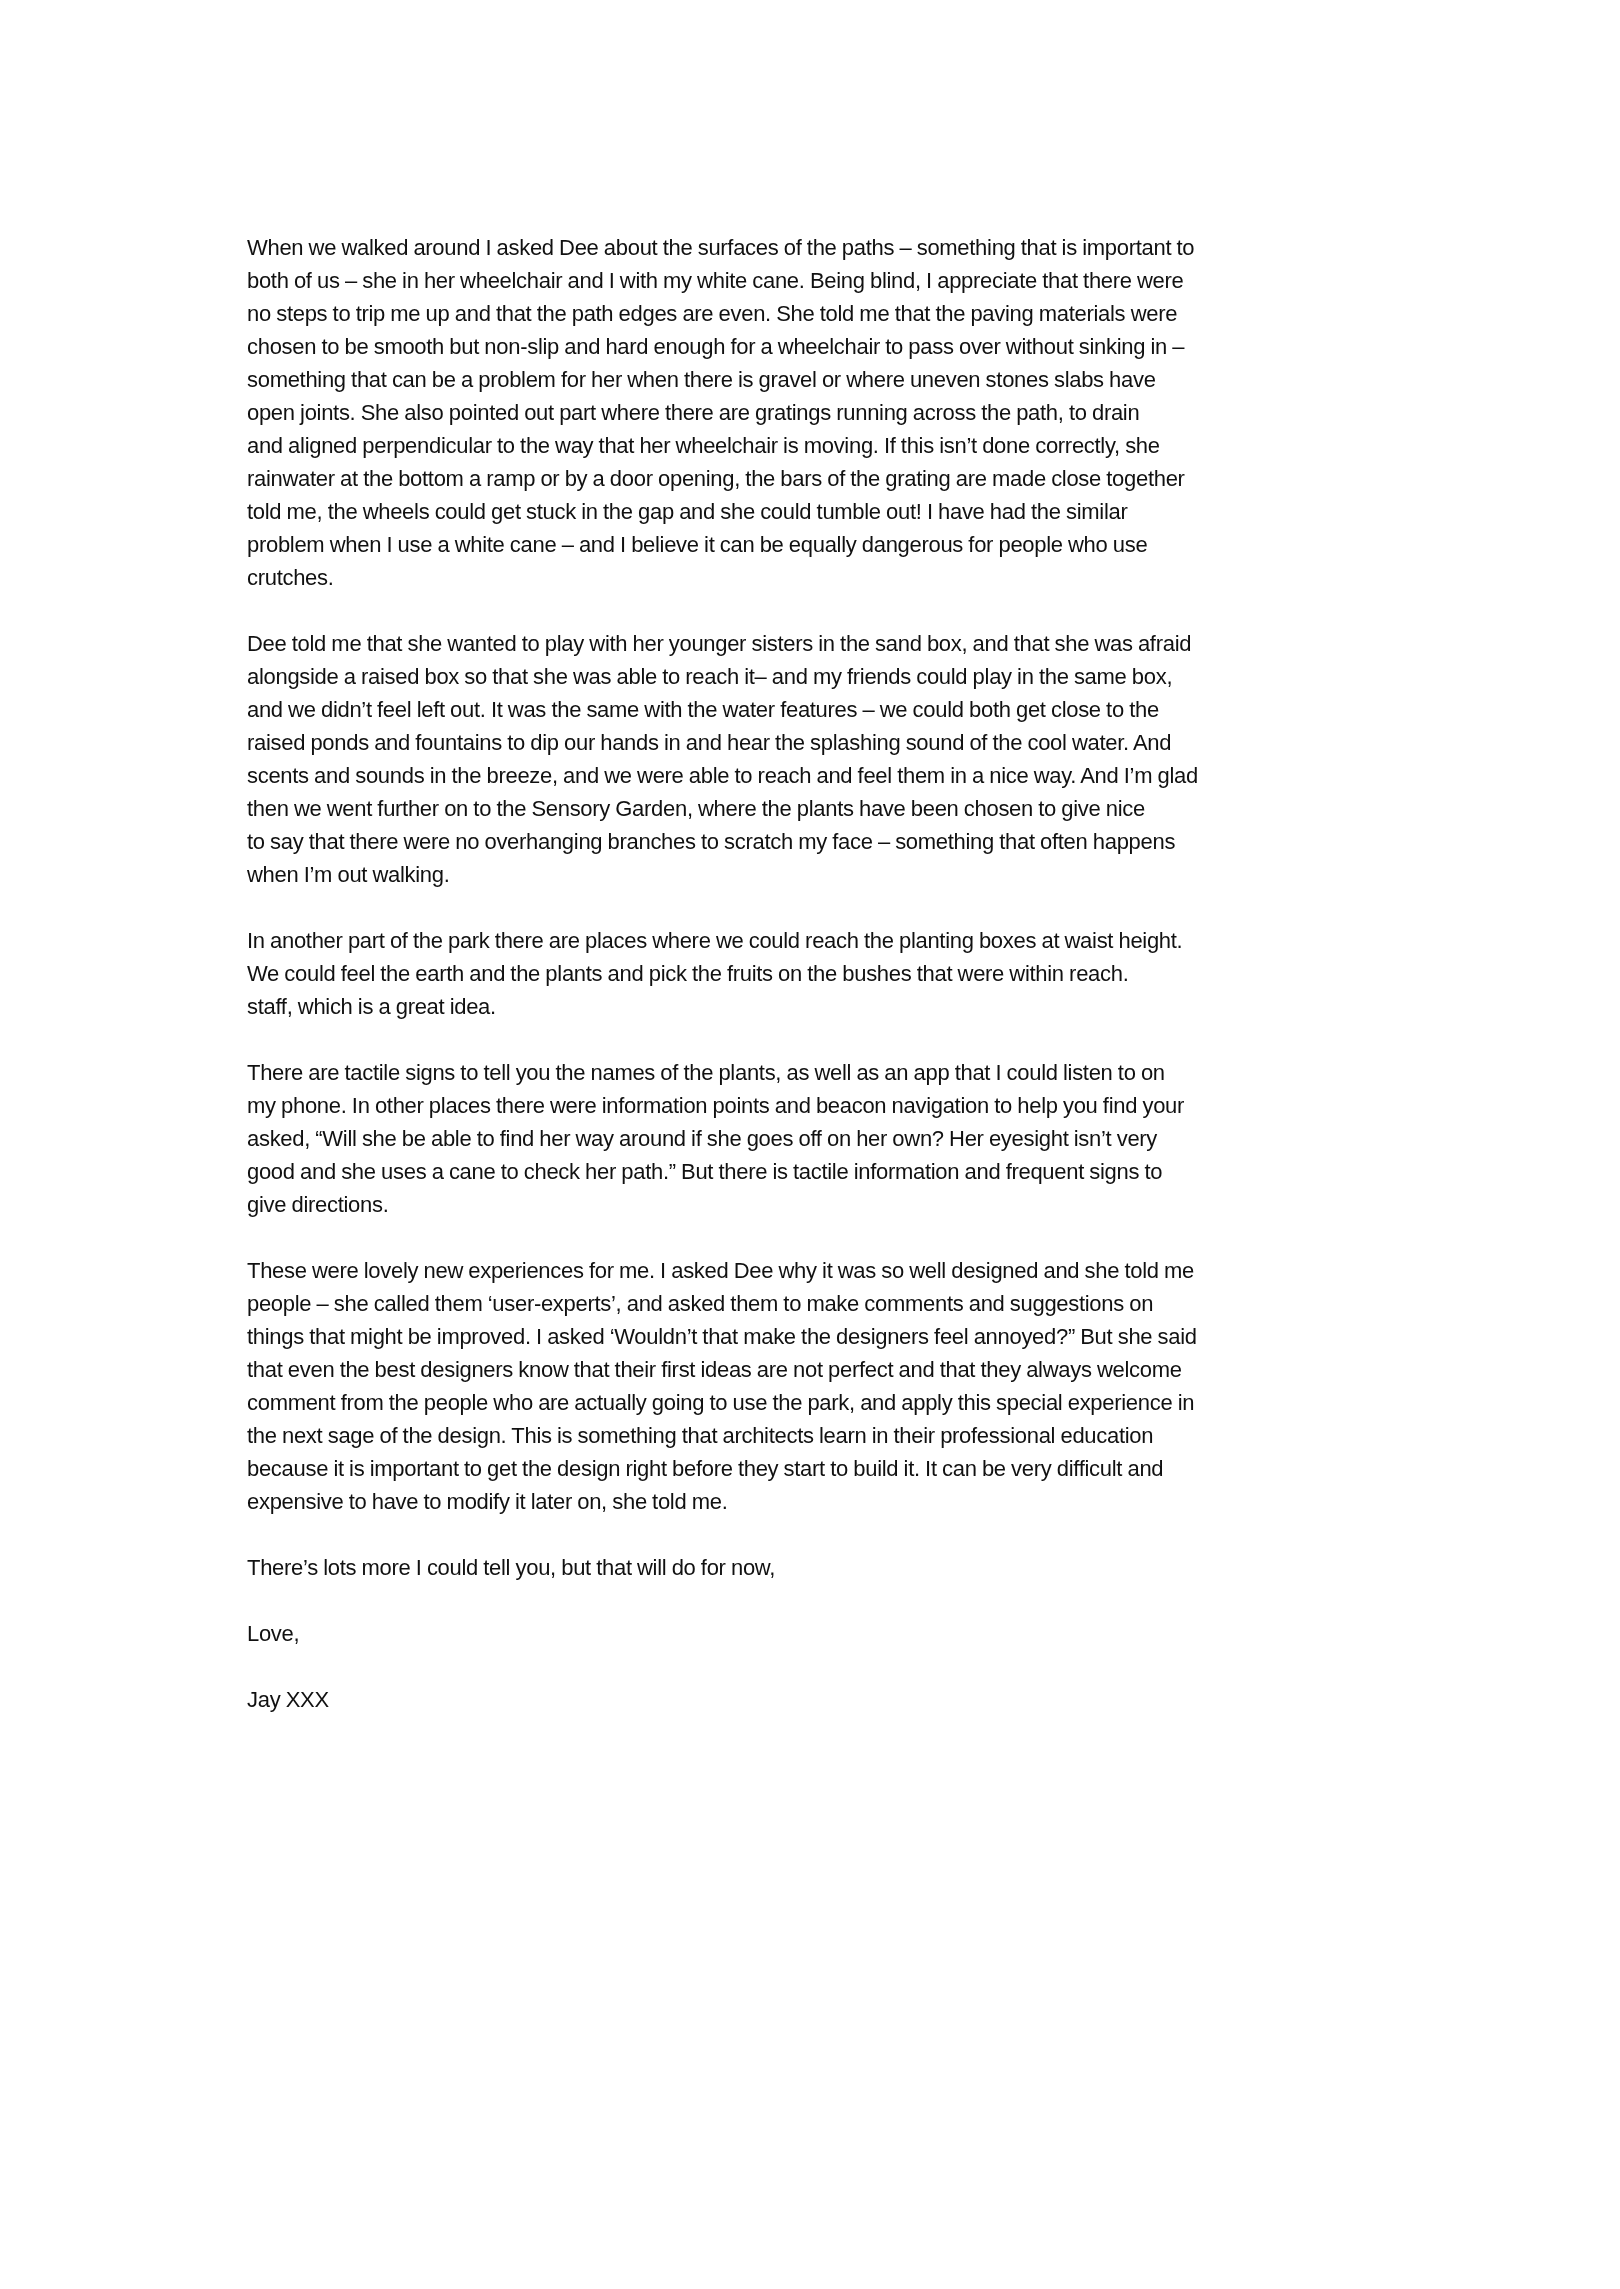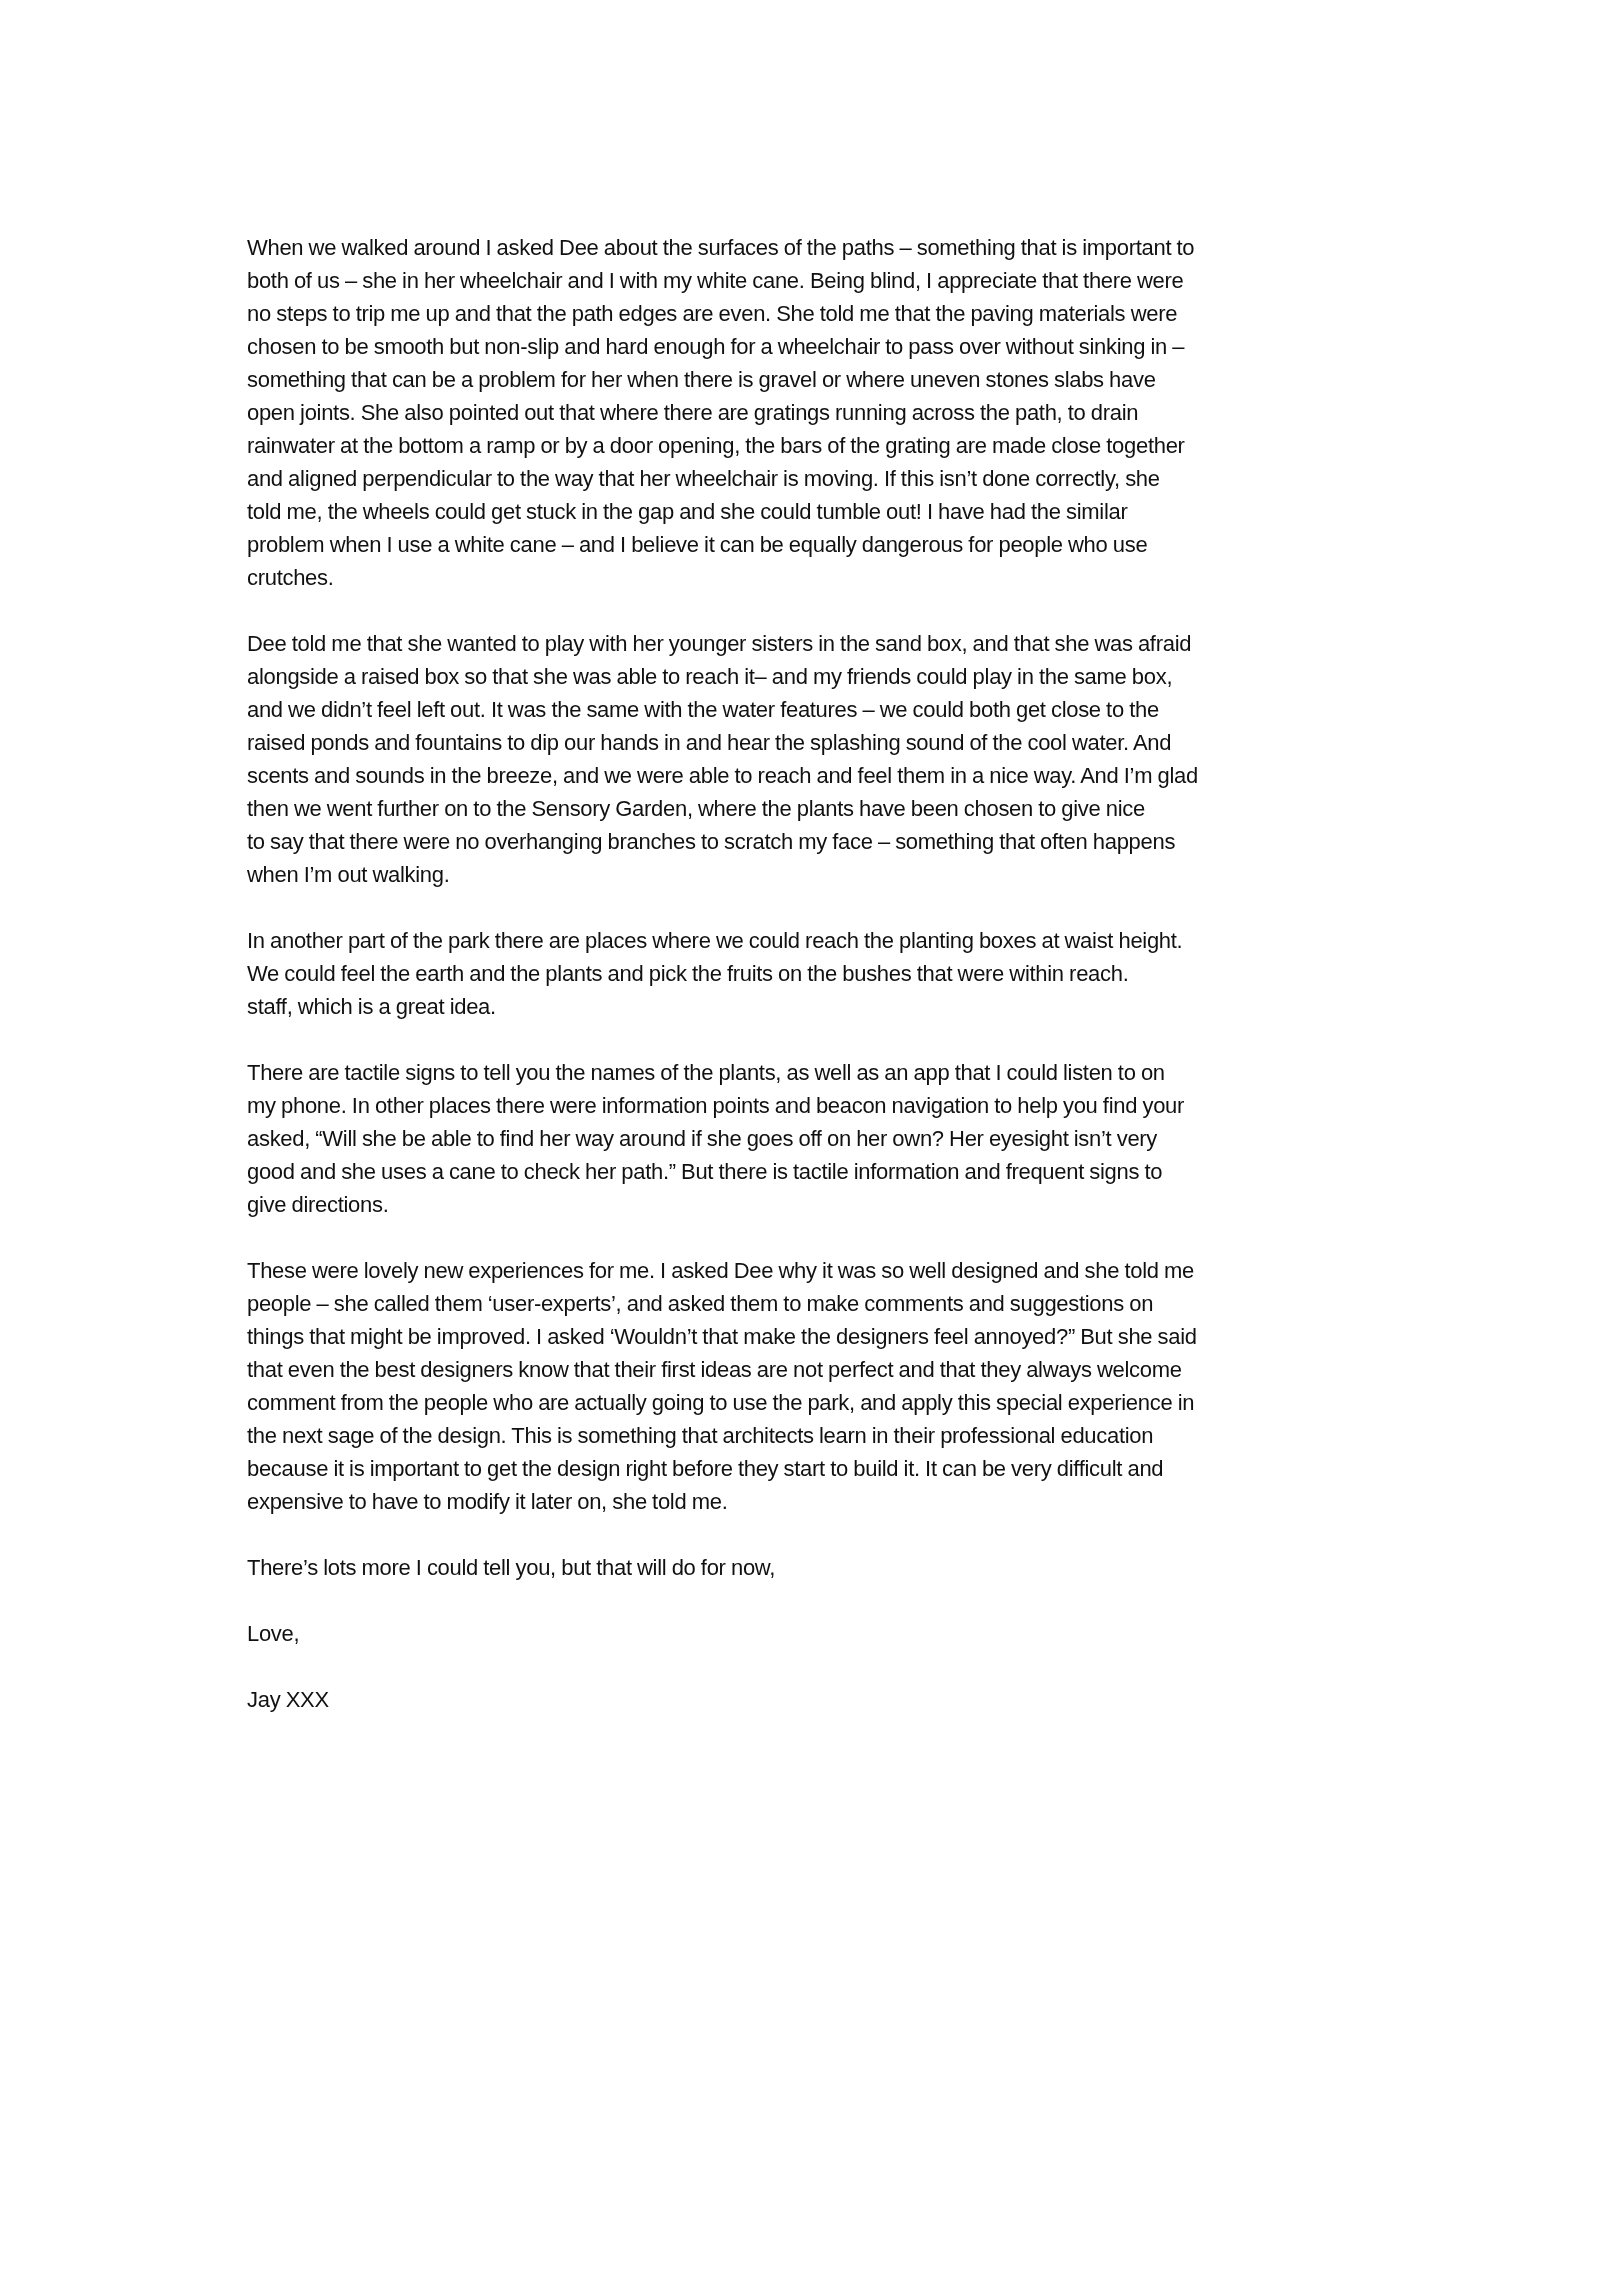--- a/index.html
+++ b/index.html
@@ -46,23 +46,23 @@
 
 <div class="page">
   <div class="text-column">
 
     <p class="paragraph">
       <span class="line">When we walked around I asked Dee about the surfaces of the paths – something that is important to</span>
       <span class="line">both of us – she in her wheelchair and I with my white cane. Being blind, I appreciate that there were</span>
       <span class="line">no steps to trip me up and that the path edges are even. She told me that the paving materials were</span>
       <span class="line">chosen to be smooth but non-slip and hard enough for a wheelchair to pass over without sinking in –</span>
       <span class="line">something that can be a problem for her when there is gravel or where uneven stones slabs have</span>
-      <span class="line">open joints. She also pointed out that where there are gratings running across the path, to drain</span>
+      <span class="line">open joints. She also pointed out part where there are gratings running across the path, to drain</span>
+      <span class="line">and aligned perpendicular to the way that her wheelchair is moving. If this isn’t done correctly, she</span>
       <span class="line">rainwater at the bottom a ramp or by a door opening, the bars of the grating are made close together</span>
-      <span class="line">and aligned perpendicular to the way that her wheelchair is moving. If this isn’t done correctly, she</span>
       <span class="line">told me, the wheels could get stuck in the gap and she could tumble out! I have had the similar</span>
       <span class="line">problem when I use a white cane – and I believe it can be equally dangerous for people who use</span>
       <span class="line">crutches.</span>
     </p>
 
     <p class="paragraph">
       <span class="line">Dee told me that she wanted to play with her younger sisters in the sand box, and that she was afraid</span>
       <span class="line">alongside a raised box so that she was able to reach it– and my friends could play in the same box,</span>
       <span class="line">and we didn’t feel left out. It was the same with the water features – we could both get close to the</span>
       <span class="line">raised ponds and fountains to dip our hands in and hear the splashing sound of the cool water. And</span>

